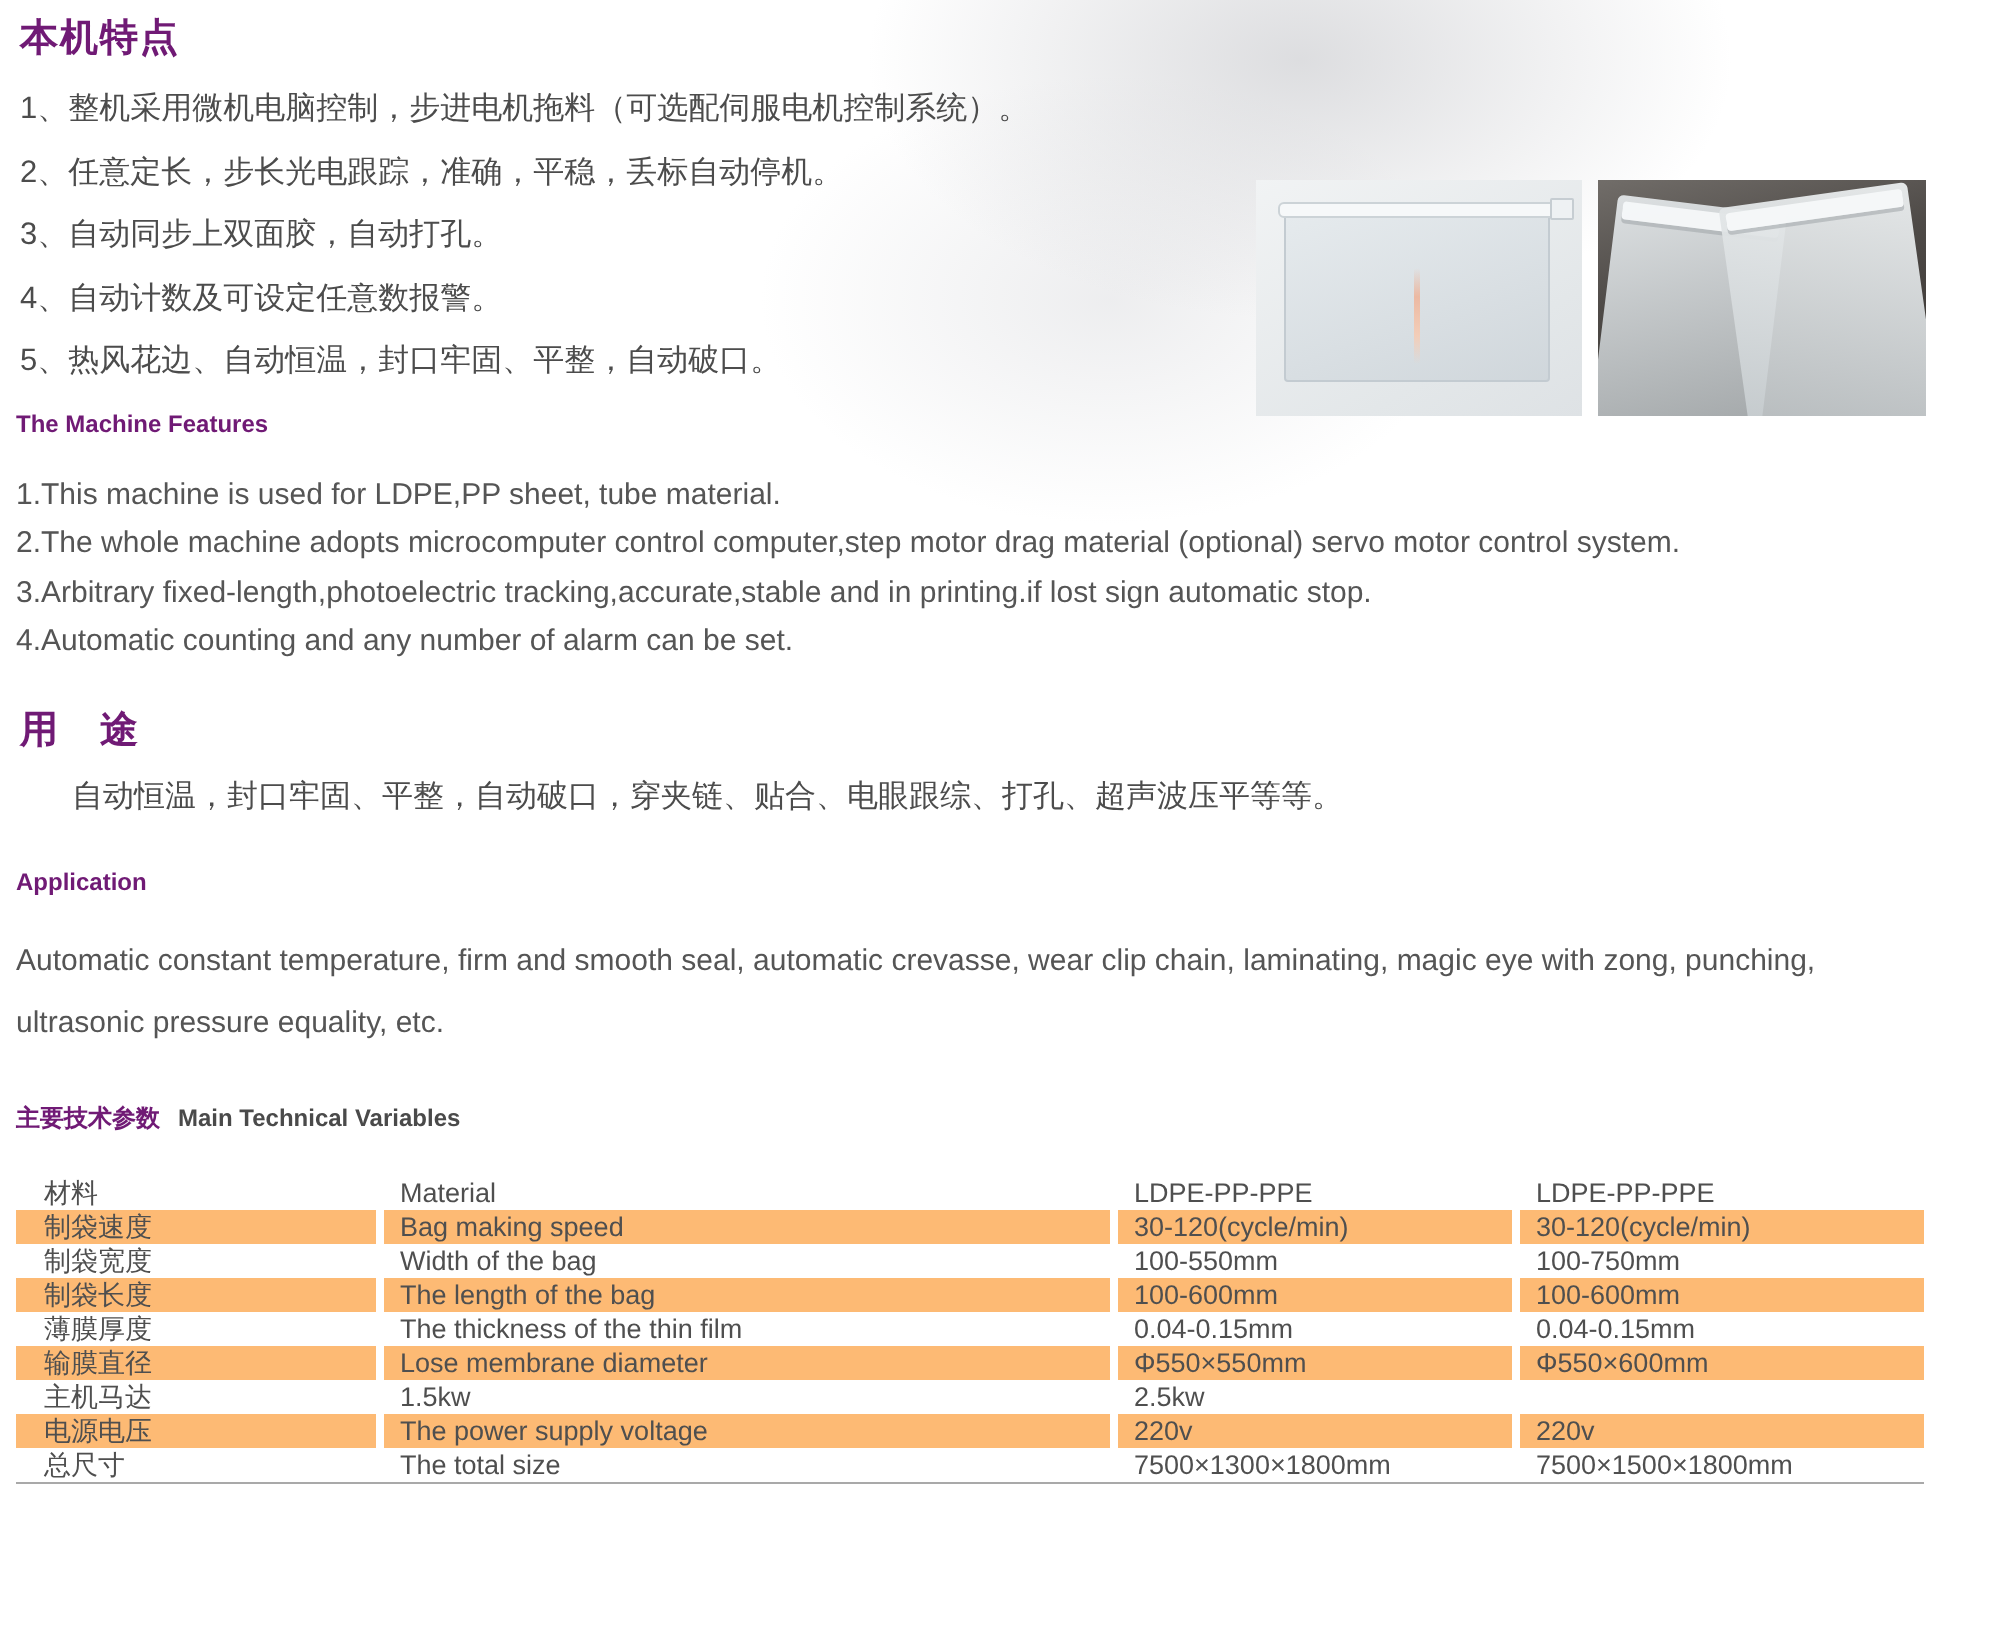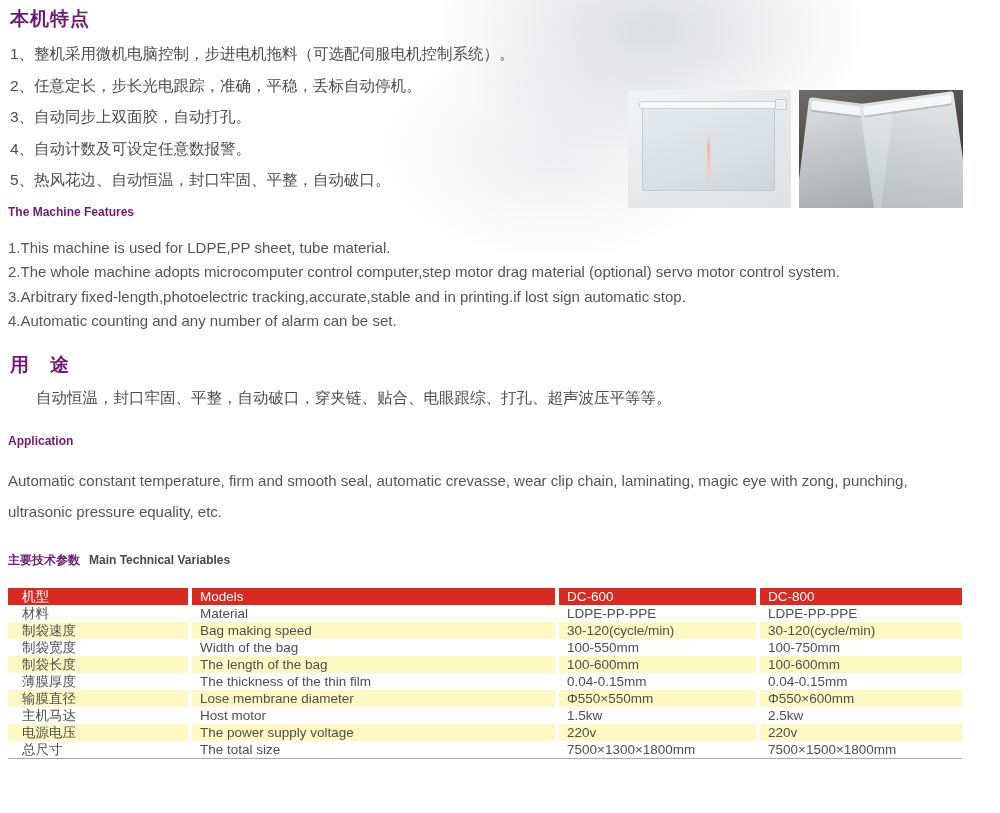--- a/index.html
+++ b/index.html
@@ -27,21 +27,21 @@
   .app-body{left:8px;top:465px;width:960px;font-size:15px;line-height:31px;color:#555;}
   
   .tech-title{left:8px;top:550px;}
   .tech-title .en{color:#4a4a4a;margin-left:9px;}
   .tech-table{left:8px;top:588px;width:954px;border-bottom:1px solid #a9a9a9;}
   .t-row{display:grid;grid-template-columns:180px 363px 197px 202px;column-gap:4px;height:17px;}
   .t-row.header{height:17px;}
   .cell{display:flex;align-items:center;padding-left:8px;font-size:13.5px;color:#4f4f4f;overflow:hidden;white-space:nowrap;}
   .cell.c1{padding-left:14px;}
   .t-row.header .cell{background:#d82a21;color:#ffffff;}
-  .t-row.gray .cell{background:#fef9c3;}
+  .t-row.gray .cell{background:#fdba74;}
   
   .photo{overflow:hidden;}
   .photo-left{left:628px;top:90px;width:163px;height:118px;
     background:linear-gradient(150deg,#f1f3f4,#e3e7e9 70%,#dee2e5);}
   .sbag{position:absolute;left:14px;right:16px;top:16px;bottom:17px;
     background:linear-gradient(160deg,rgba(229,234,237,.95),rgba(206,213,218,.9));
     border:1px solid #c3cbd1;border-radius:2px;}
   .zipbar{position:absolute;left:-4px;right:-8px;top:-6px;height:6px;background:#f6f8f9;
     border:1px solid #ccd3d7;border-radius:3px;}
   .zipslider{position:absolute;right:-13px;top:-8px;width:10px;height:9px;background:#eef1f3;
@@ -101,26 +101,20 @@
 <div class="abs usage-body">自动恒温，封口牢固、平整，自动破口，穿夹链、贴合、电眼跟综、打孔、超声波压平等等。</div>
 
 <div class="abs h-en red" style="left:8px;top:434px;">Application</div>
 <div class="abs app-body">Automatic constant temperature, firm and smooth seal, automatic crevasse, wear clip chain, laminating, magic eye with zong, punching, ultrasonic pressure equality, etc.</div>
 
 <div class="abs tech-title">
   <span class="h-en red">主要技术参数</span><span class="h-en en">Main Technical Variables</span>
 </div>
 
 <div class="abs tech-table">
-  <div class="t-row header">
-    <div class="cell c1">机型</div>
-    <div class="cell c2">Models</div>
-    <div class="cell c3">DC-600</div>
-    <div class="cell c4">DC-800</div>
-  </div>
   <div>
       <div class="t-row">
         <div class="cell c1">材料</div>
         <div class="cell c2">Material</div>
         <div class="cell c3">LDPE-PP-PPE</div>
         <div class="cell c4">LDPE-PP-PPE</div>
       </div>
       <div class="t-row gray">
         <div class="cell c1">制袋速度</div>
         <div class="cell c2">Bag making speed</div>
@@ -146,21 +140,20 @@
         <div class="cell c4">0.04-0.15mm</div>
       </div>
       <div class="t-row gray">
         <div class="cell c1">输膜直径</div>
         <div class="cell c2">Lose membrane diameter</div>
         <div class="cell c3">Φ550×550mm</div>
         <div class="cell c4">Φ550×600mm</div>
       </div>
       <div class="t-row">
         <div class="cell c1">主机马达</div>
-        <div class="cell c2">Host motor</div>
         <div class="cell c3">1.5kw</div>
         <div class="cell c4">2.5kw</div>
       </div>
       <div class="t-row gray">
         <div class="cell c1">电源电压</div>
         <div class="cell c2">The power supply voltage</div>
         <div class="cell c3">220v</div>
         <div class="cell c4">220v</div>
       </div>
       <div class="t-row">

